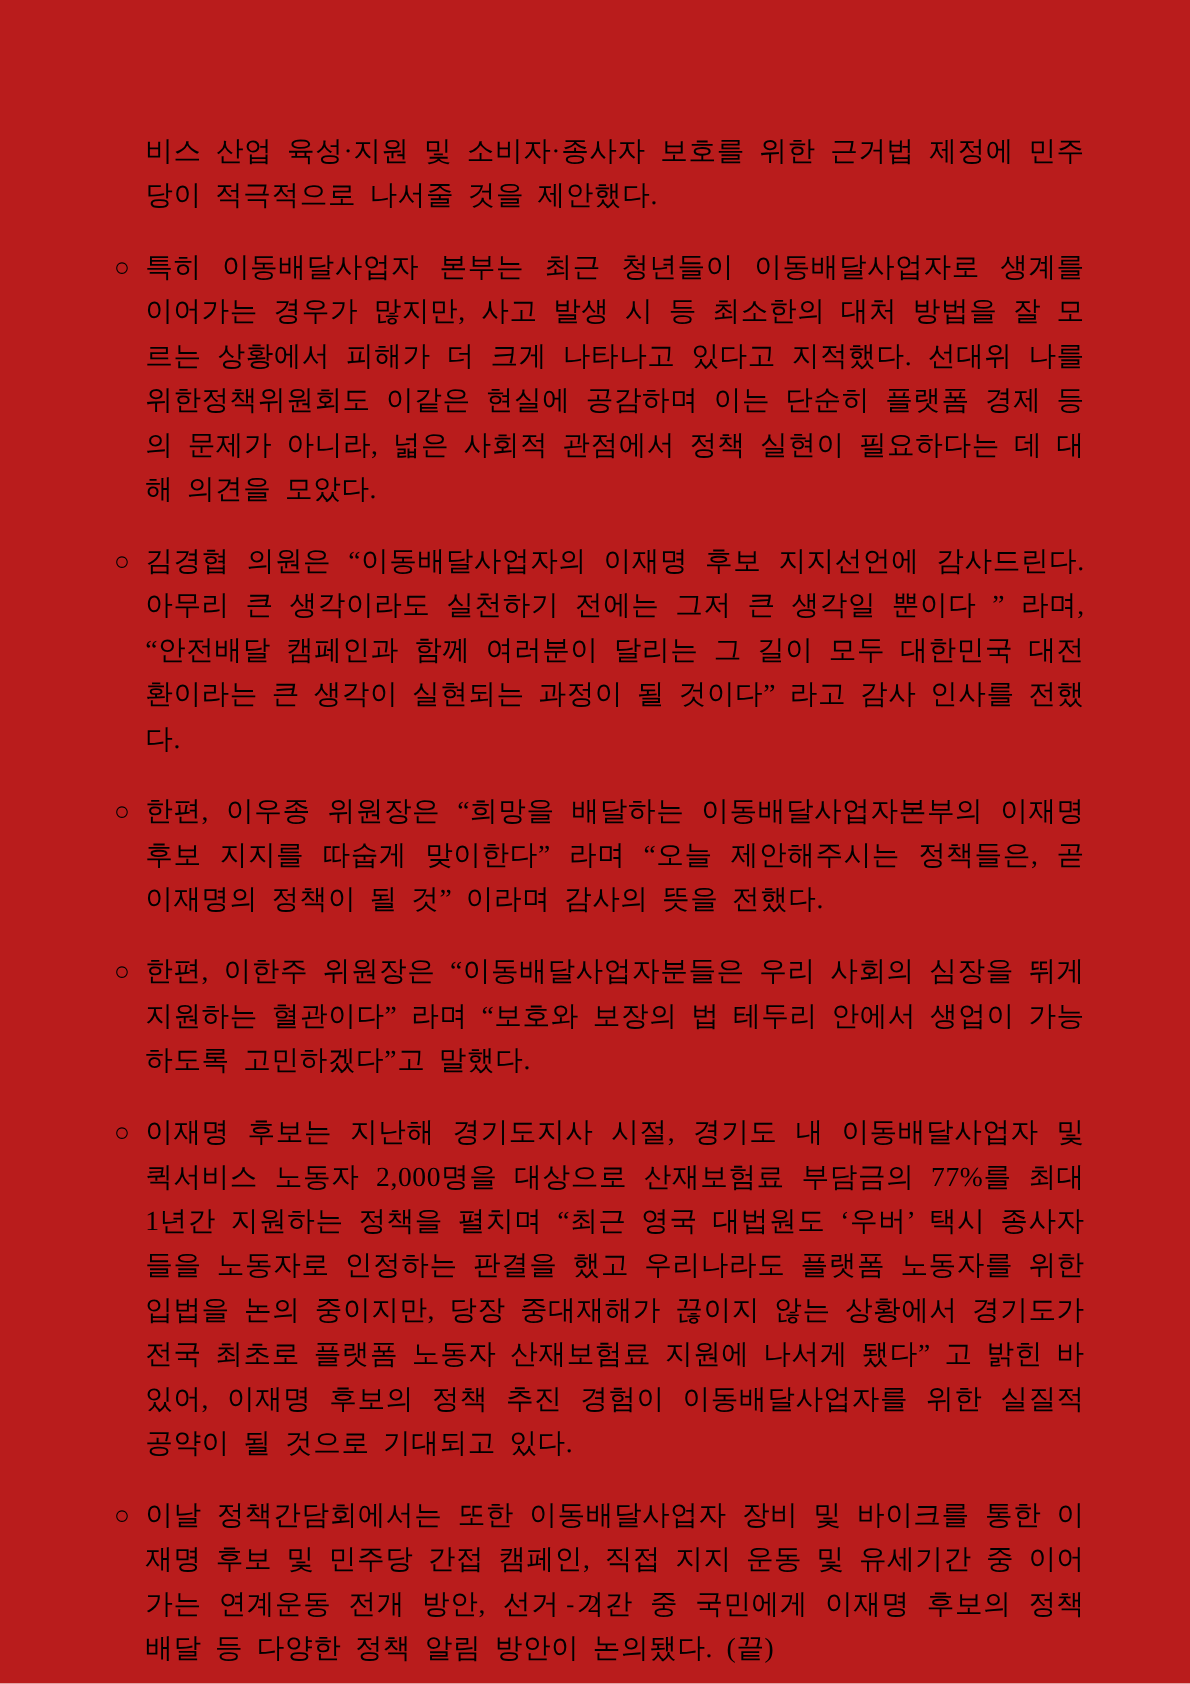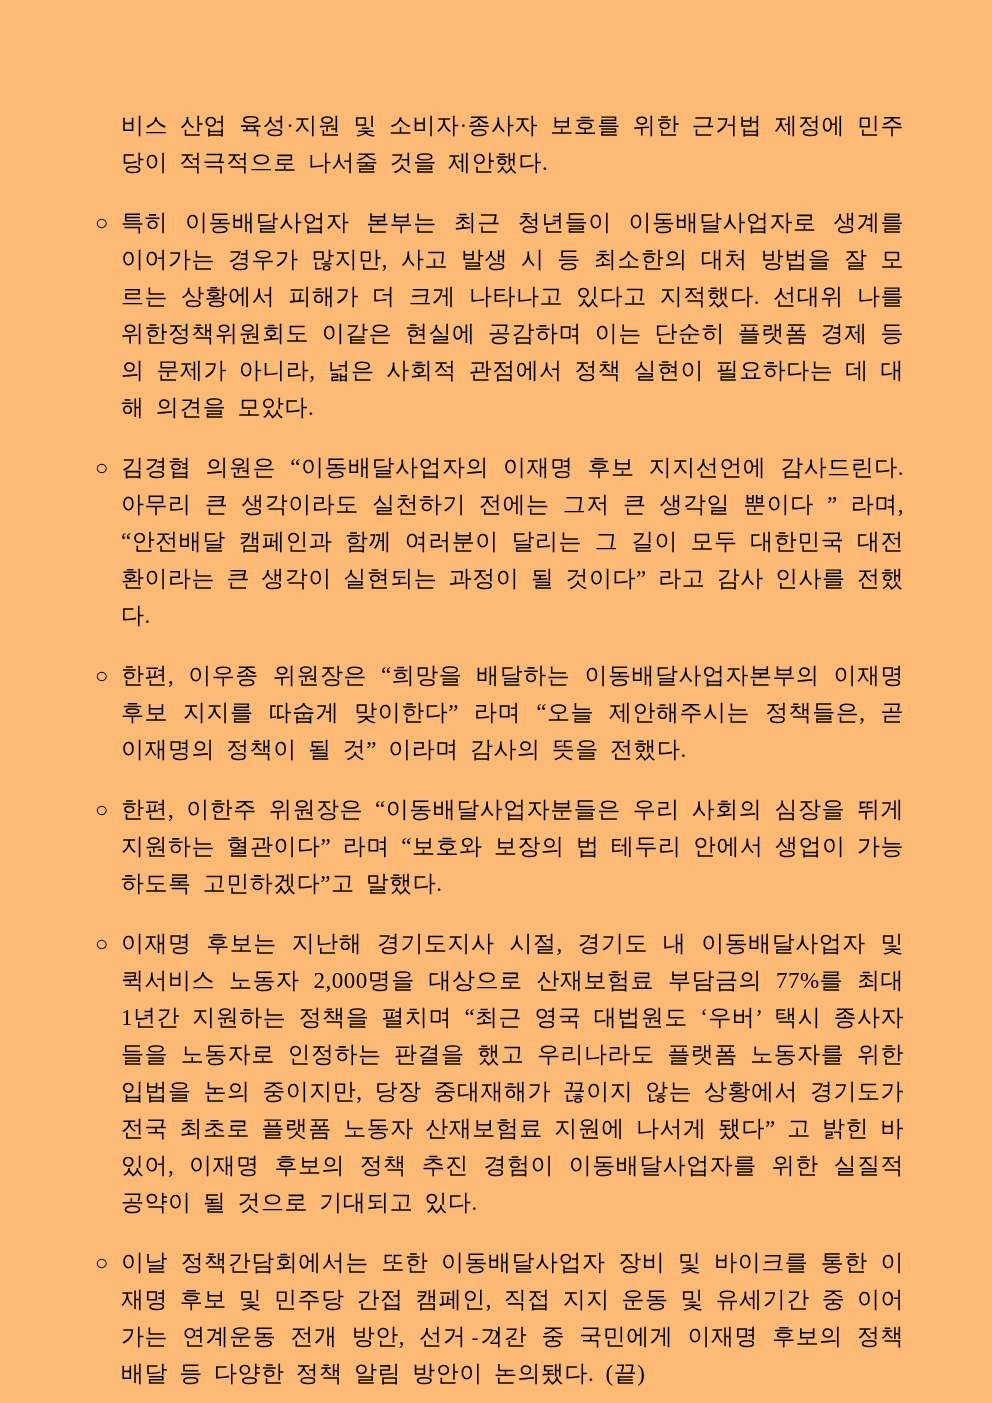--- a/index.html
+++ b/index.html
@@ -1,21 +1,21 @@
 <!DOCTYPE html>
 <html><head>
 <meta charset="utf-8">
 <style>
   * { margin: 0; padding: 0; box-sizing: border-box; }
   html, body { background: #ffffff; }
   .page {
     position: relative;
     width: 992px;
     height: 1403px;
-    background: #fdba74;
+    background: #b91c1c;
     color: #000000;
     font-family: "Liberation Serif", "DejaVu Serif", serif;
     overflow: hidden;
   }
   .content {
     position: absolute;
     top: 107px;
     left: 95px;
     right: 88px;
   }

